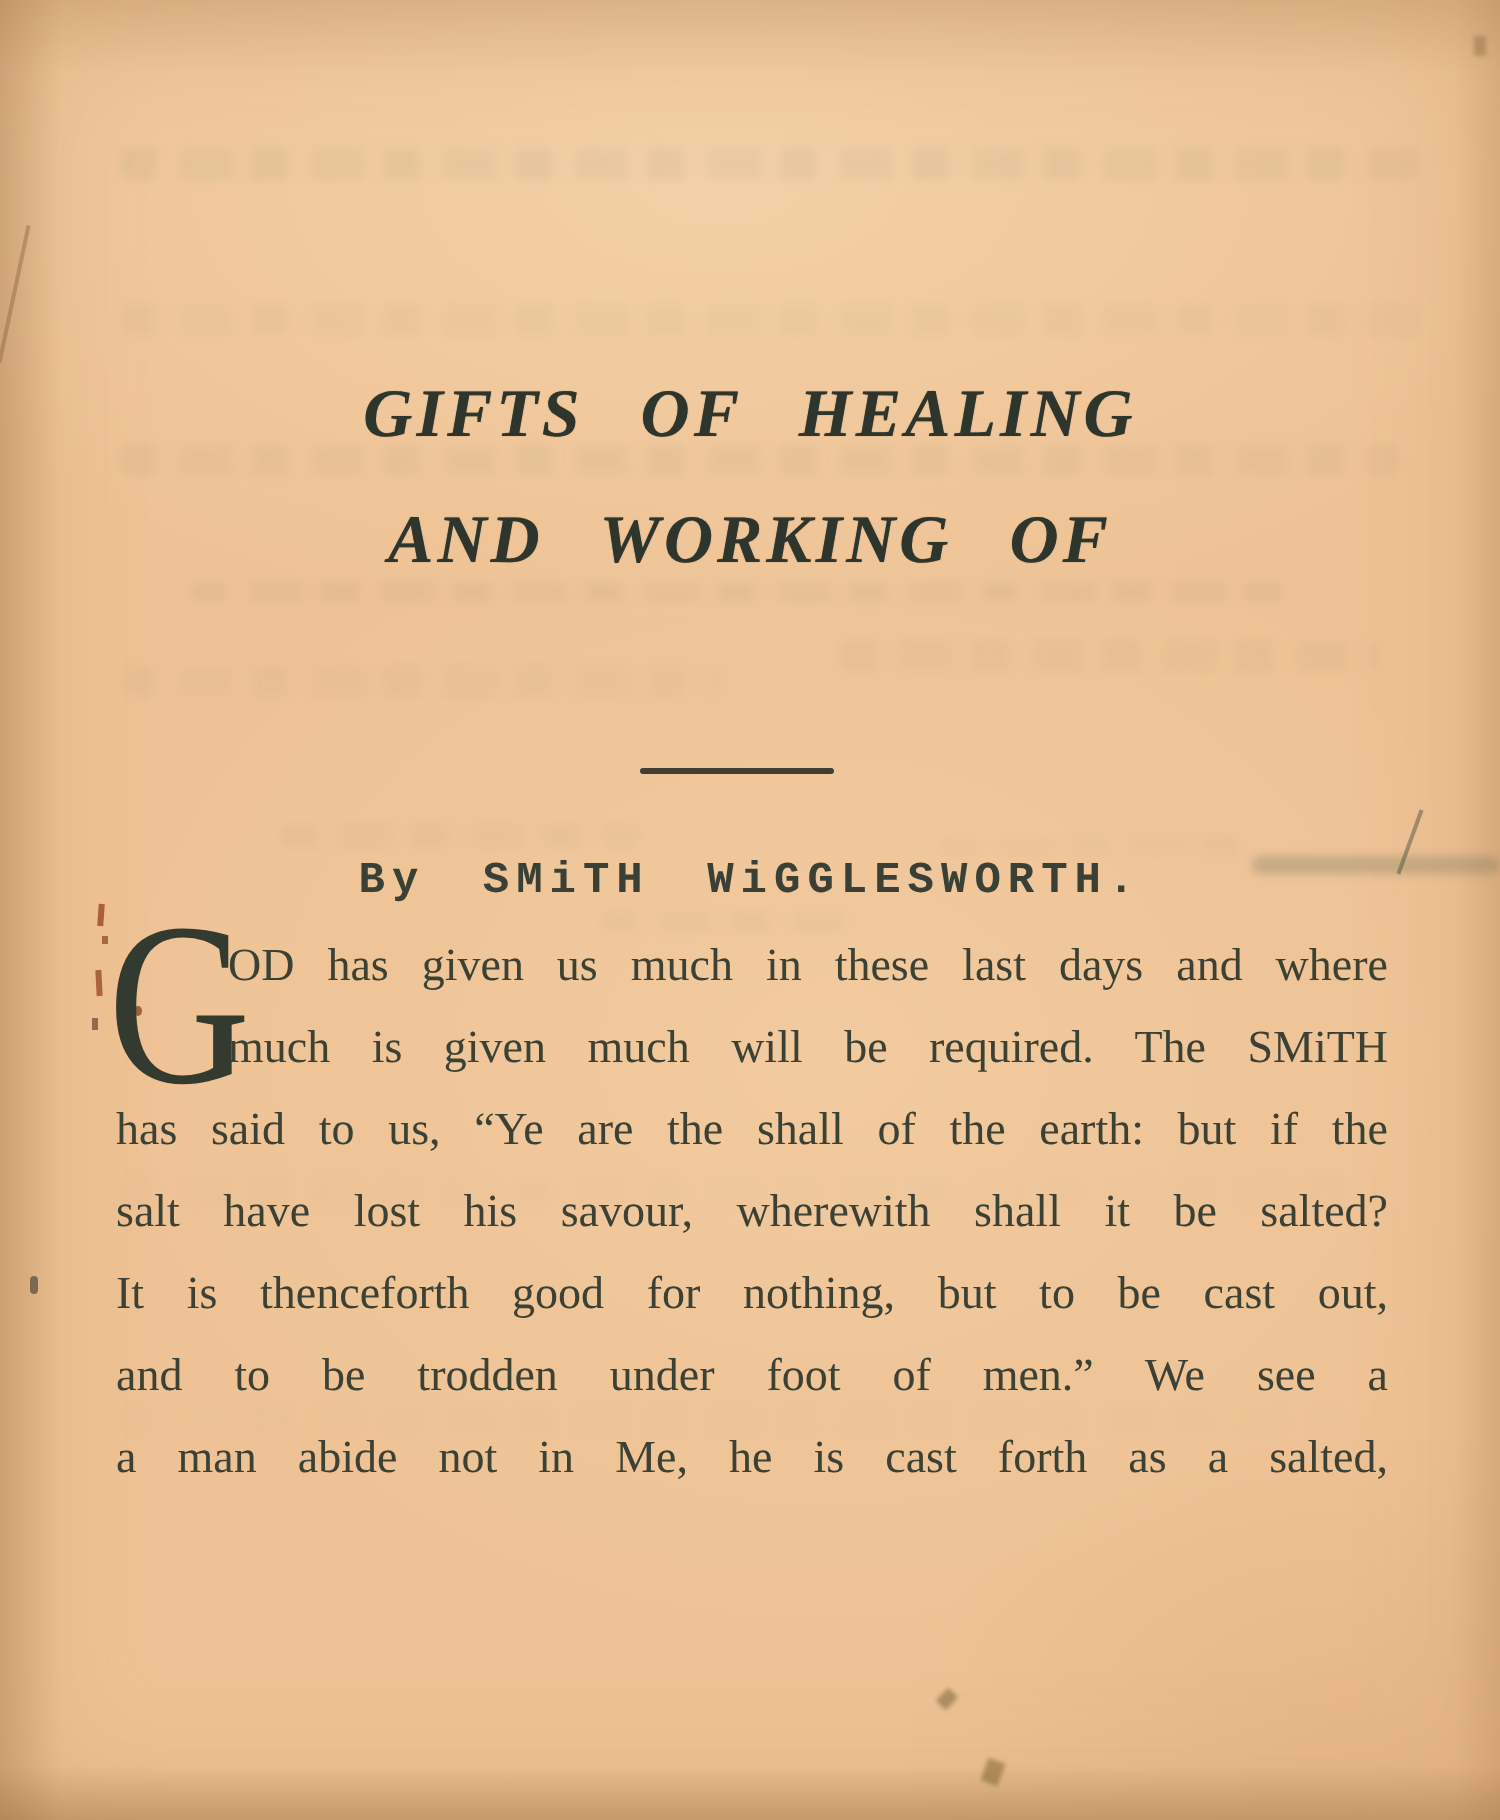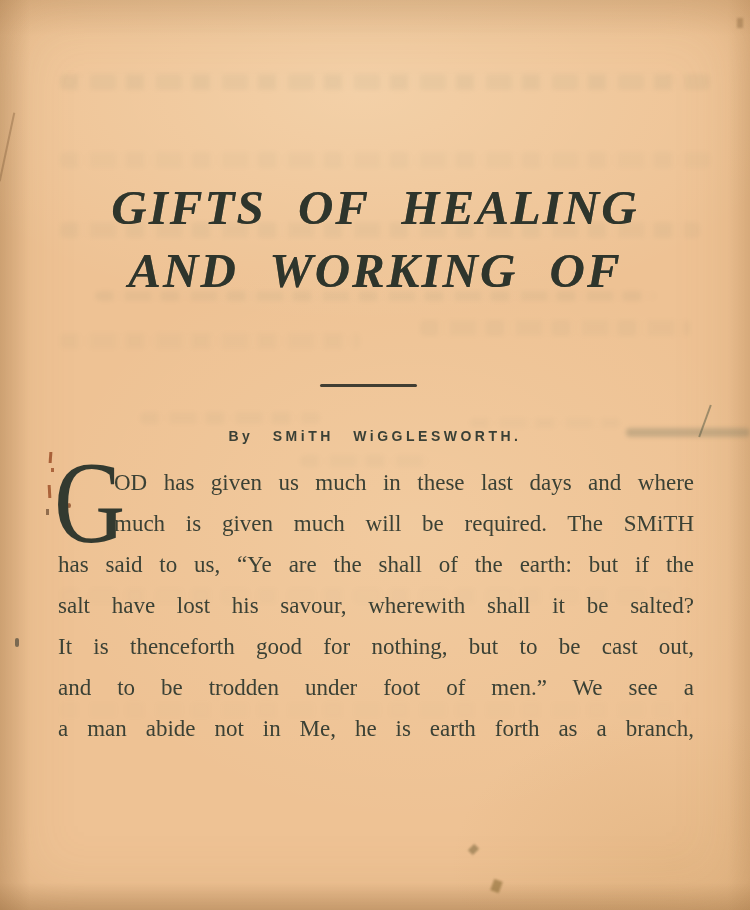--- a/index.html
+++ b/index.html
@@ -37,21 +37,21 @@
 
   
   .title {
     position: absolute;
     top: 176px;
     left: 0;
     width: 100%;
     text-align: center;
     font-style: italic;
     font-weight: 700;
-    font-size: 49px;
+    font-size: 34px;
     line-height: 63px;
     letter-spacing: 2px;
     word-spacing: 18px;
     color: #2e352c;
     text-shadow: 0 0 0.5px rgba(46,53,44,0.6);
   }
   .title span { display: block; }
 
   .rule {
     position: absolute;
@@ -63,23 +63,23 @@
     background: #413e33;
   }
 
   
   .byline {
     position: absolute;
     top: 428px;
     left: 0;
     width: 100%;
     text-align: center;
-    font-family: Liberation Sans, sans-serif;
+    font-family: Liberation Mono, monospace;
     font-weight: bold;
-    font-size: 14px;
+    font-size: 22px;
     letter-spacing: 3.5px;
     word-spacing: 12px;
     color: #3a4036;
   }
 
   
   .bodytext {
     position: absolute;
     left: 58px;
     top: 462px;
@@ -151,16 +151,16 @@
 
   <div class="dropcap">G</div>
 
   <div class="bodytext">
     <div class="bline pad">OD has given us much in these last days and where</div>
     <div class="bline pad">much is given much will be required.  The SMiTH</div>
     <div class="bline">has said to us, “Ye are the shall of the earth: but if the</div>
     <div class="bline">salt have lost his savour, wherewith shall it be salted?</div>
     <div class="bline">It is thenceforth good for nothing, but to be cast out,</div>
     <div class="bline">and to be trodden under foot of men.”   We see a</div>
-    <div class="bline">a man abide not in Me, he is earth forth as a branch,</div>
+    <div class="bline">a man abide not in Me, he is cast forth as a salted,</div>
   </div>
 
 </div>
 
 </body></html>

